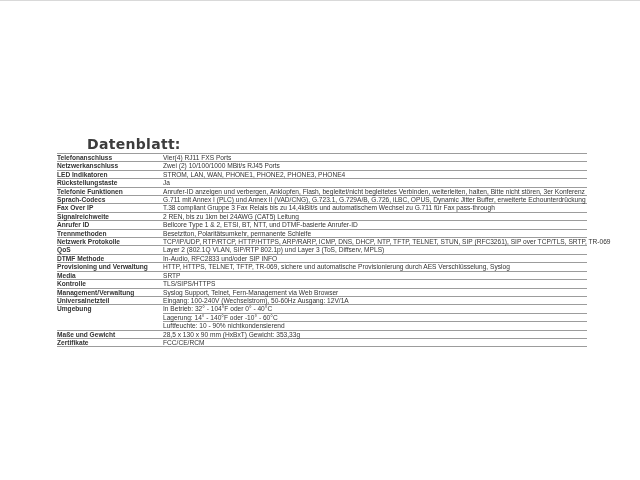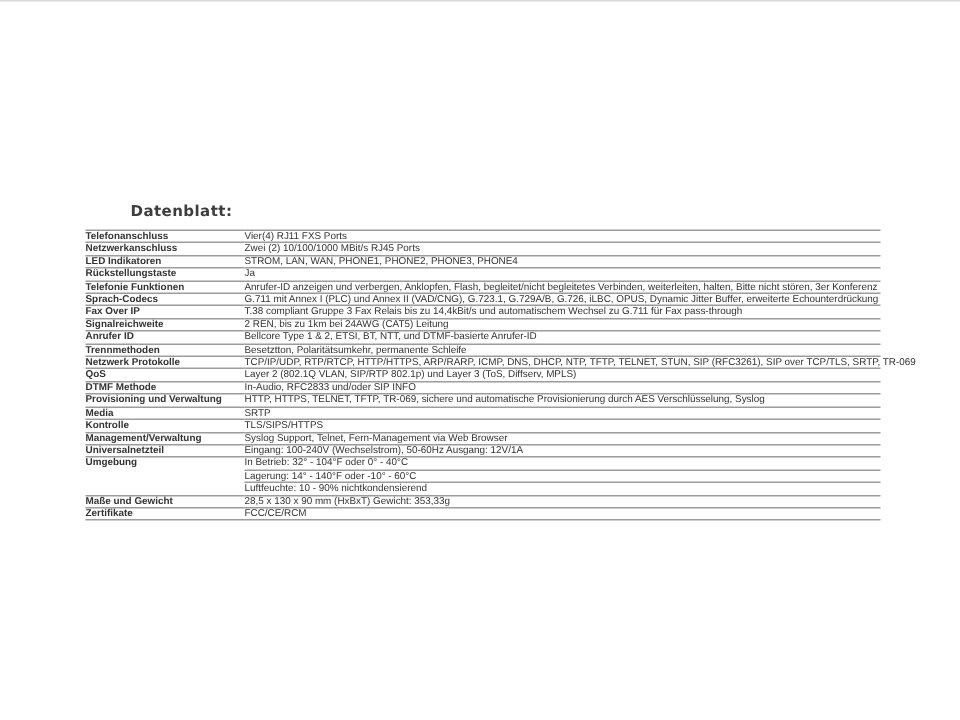--- a/index.html
+++ b/index.html
@@ -15,21 +15,21 @@
     left: 0; top: 0;
     width: 640px; height: 480px;
     background: #ffffff;
     border-top: 1px solid #d9d9d9;
   }
   .heading {
     position: absolute;
     left: 87px;
     top: 135px;
     font-family: "DejaVu Sans", sans-serif;
-    font-size: 10px;
+    font-size: 14px;
     font-weight: 600;
     letter-spacing: 0.3px;
     color: #3d3d3d;
   }
   table.spec {
     position: absolute;
     left: 57px;
     top: 152px;
     width: 530px;
     border-collapse: collapse;

